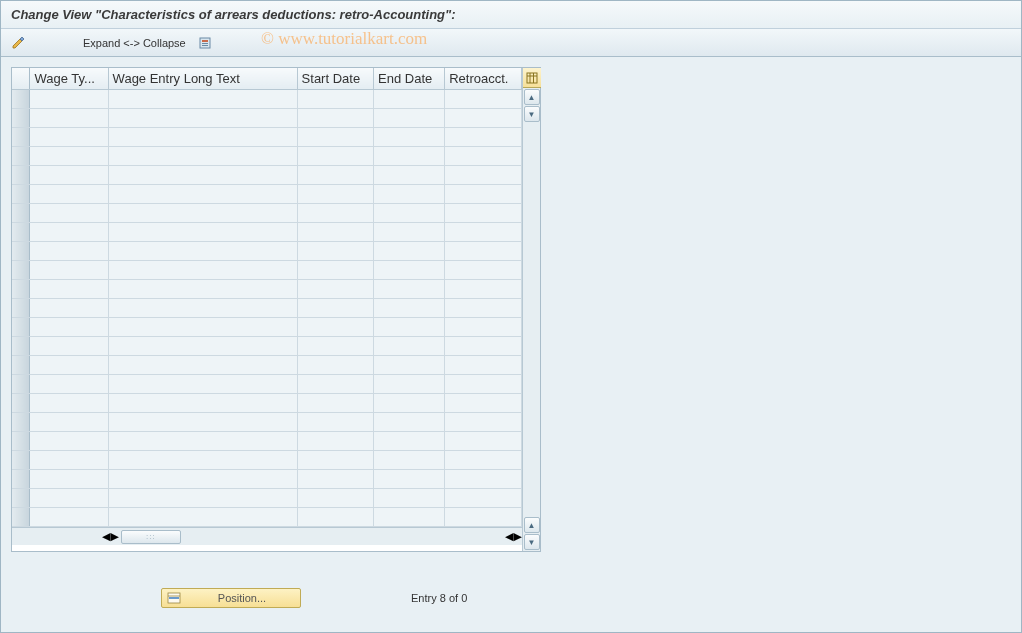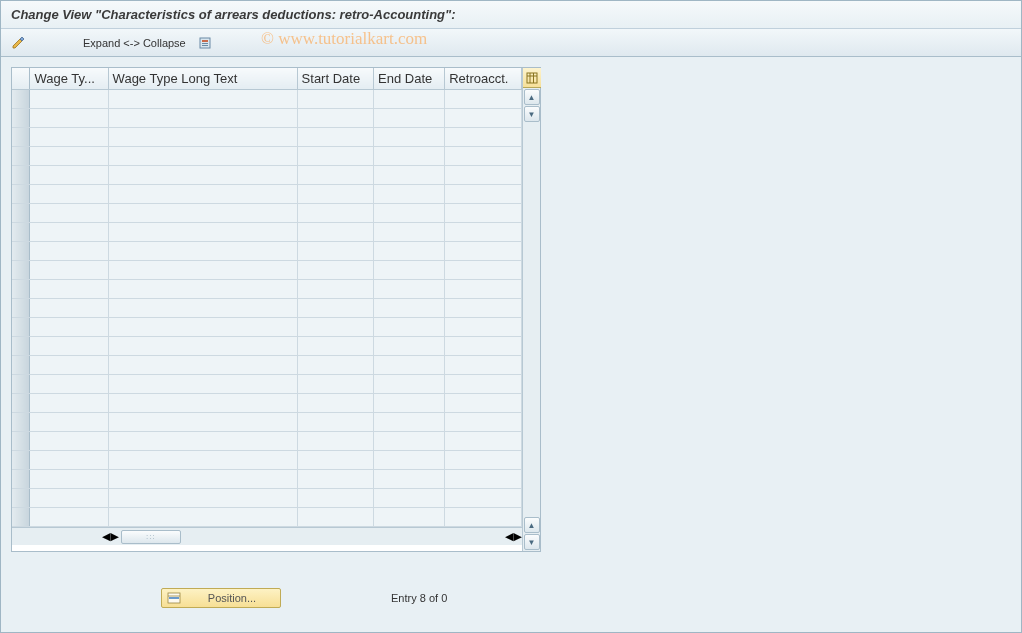--- a/index.html
+++ b/index.html
@@ -188,21 +188,21 @@
     bottom: 22px;
     left: 0;
     right: 0;
     display: flex;
     align-items: center;
     padding-left: 160px;
     gap: 110px;
     height: 24px;
   }
   .position-btn {
-    width: 120px;
+    width: 140px;
     height: 20px;
     background: linear-gradient(to bottom, #fdf2c4, #f7df95);
     border: 1px solid #c0ab55;
     border-radius: 2px;
     display: flex;
     align-items: center;
     cursor: pointer;
     padding: 0 4px;
     color: #555;
     font-size: 11px;
@@ -251,21 +251,21 @@
 <div class="watermark">© www.tutorialkart.com</div>
 
 <div class="content-area">
   <div class="table-container">
     <div class="table-body-wrap">
       <table class="data-table">
         <thead>
           <tr>
             <th class="rowsel-col"></th>
             <th class="col-wagetype">Wage Ty...</th>
-            <th class="col-longtext">Wage Type Long Text</th>
+            <th class="col-longtext">Wage Entry Long Text</th>
             <th class="col-start">Start Date</th>
             <th class="col-end">End Date</th>
             <th class="col-retro">Retroacct.</th>
           </tr>
         </thead>
         <tbody id="table-body">
             <tr>
               <td class="rowsel-col"></td>
               <td></td>
               <td></td>

